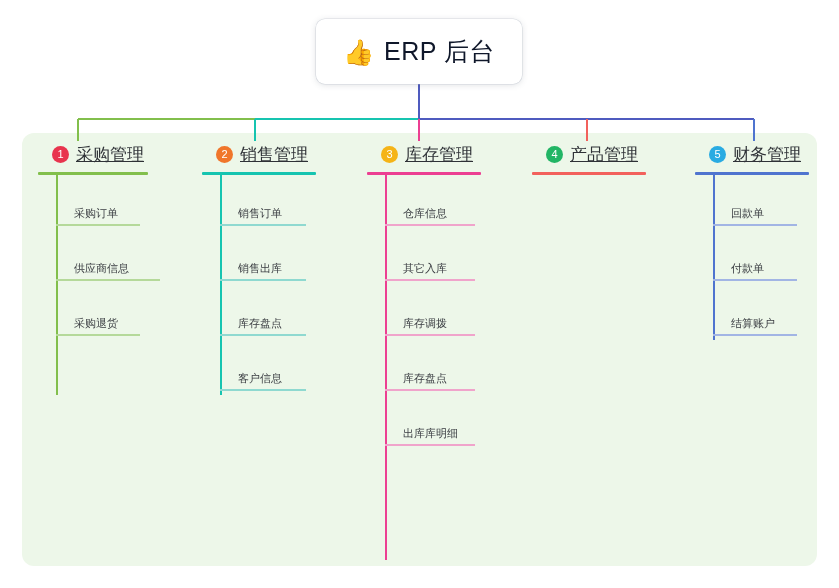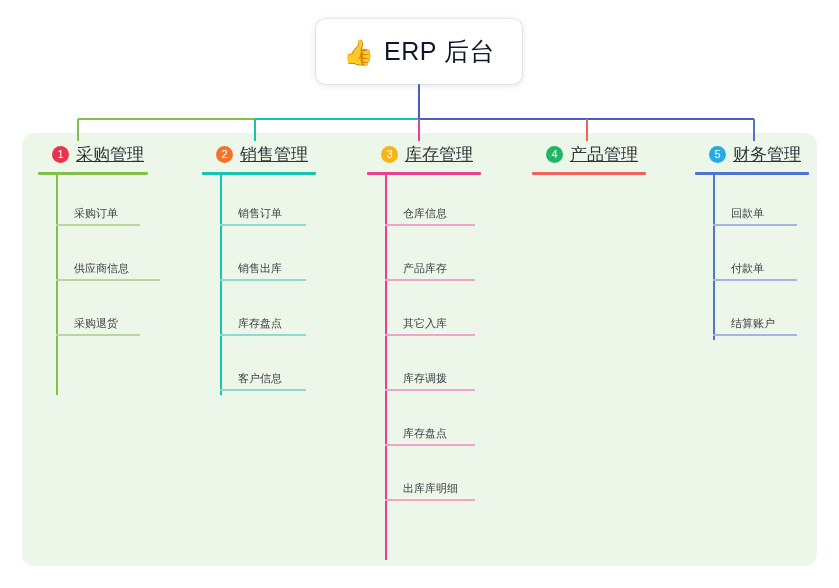--- a/index.html
+++ b/index.html
@@ -217,24 +217,20 @@
           <span class="col-title">库存管理</span>
         </div>
         <div class="header-rule" style="background: rgb(236, 63, 146); width: 114px;"></div>
         <div class="items">
           <div class="spine" style="background: rgb(236, 63, 146); height: 385px;"></div>
           <div class="item">
             <span class="item-label">仓库信息</span>
             <div class="item-rule" style="background: rgb(240, 164, 203); width: 90px;"></div>
           </div>
           <div class="item">
-            <span class="item-label">产品库存</span>
-            <div class="item-rule" style="background: rgb(240, 164, 203); width: 90px;"></div>
-          </div>
-          <div class="item">
             <span class="item-label">其它入库</span>
             <div class="item-rule" style="background: rgb(240, 164, 203); width: 90px;"></div>
           </div>
           <div class="item">
             <span class="item-label">库存调拨</span>
             <div class="item-rule" style="background: rgb(240, 164, 203); width: 90px;"></div>
           </div>
           <div class="item">
             <span class="item-label">库存盘点</span>
             <div class="item-rule" style="background: rgb(240, 164, 203); width: 90px;"></div>

